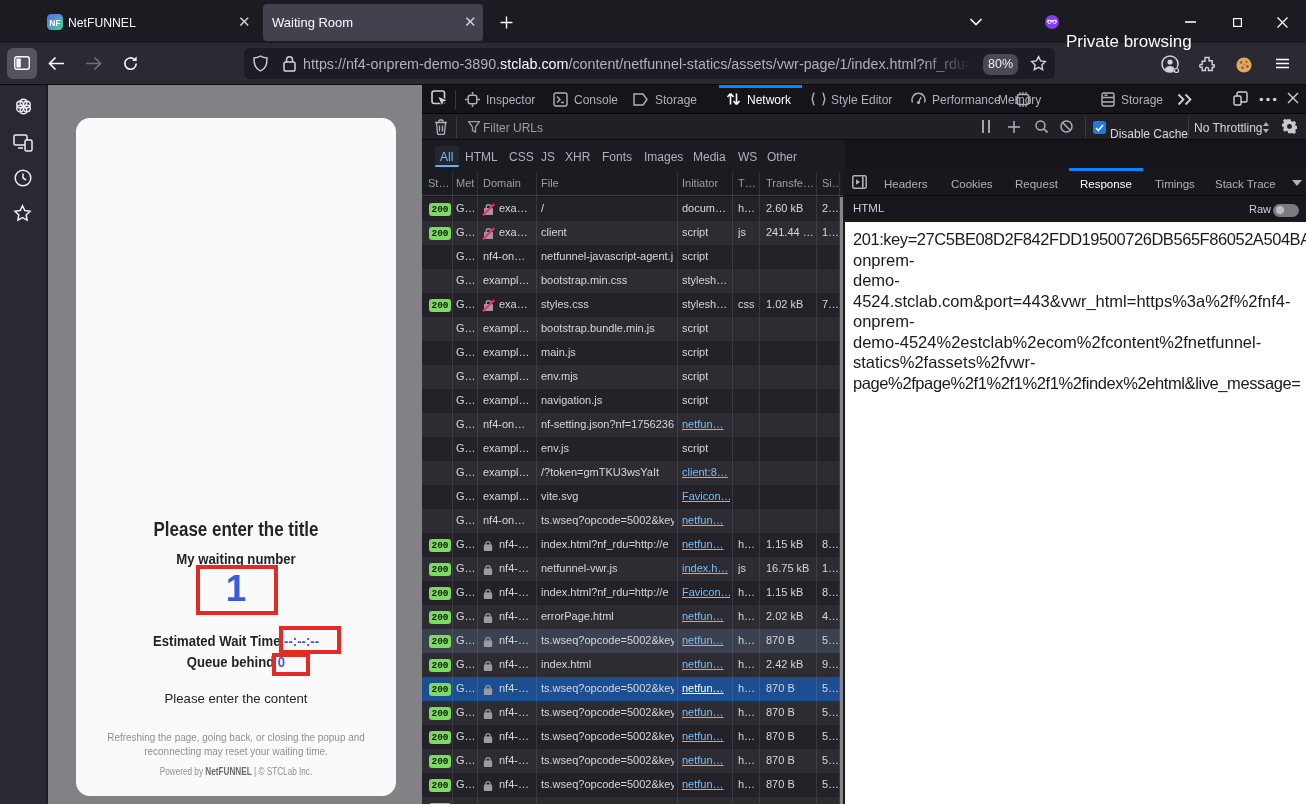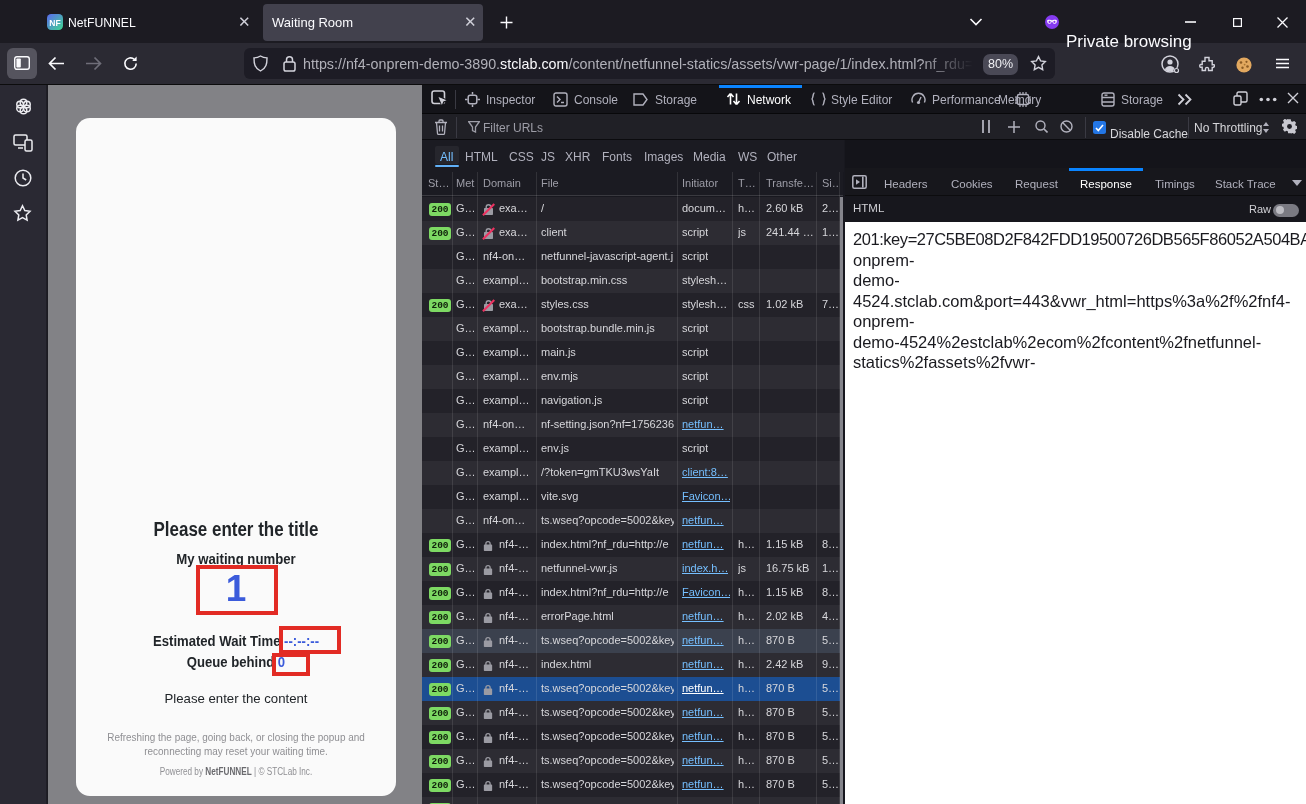--- a/index.html
+++ b/index.html
@@ -615,14 +615,14 @@
     <span style="position:absolute;left:430.5px;top:10px;width:8px;height:8px;background:#bcbcc2;border-radius:50%"></span>
   </div>
 <div id="resp">
     <div id="resptext"><span style="letter-spacing:-0.45px">201:key=27C5BE08D2F842FDD19500726DB565F86052A504BAE8</span>
 onprem-
 demo-
 4524.stclab.com&amp;port=443&amp;vwr_html=https%3a%2f%2fnf4-
 onprem-
 demo-4524%2estclab%2ecom%2fcontent%2fnetfunnel-
 statics%2fassets%2fvwr-
-</div>
+<span style="letter-spacing:-0.4px">page%2fpage%2f1%2f1%2f1%2findex%2ehtml&amp;live_message=</span></div>
   </div>
 
 </body></html>

